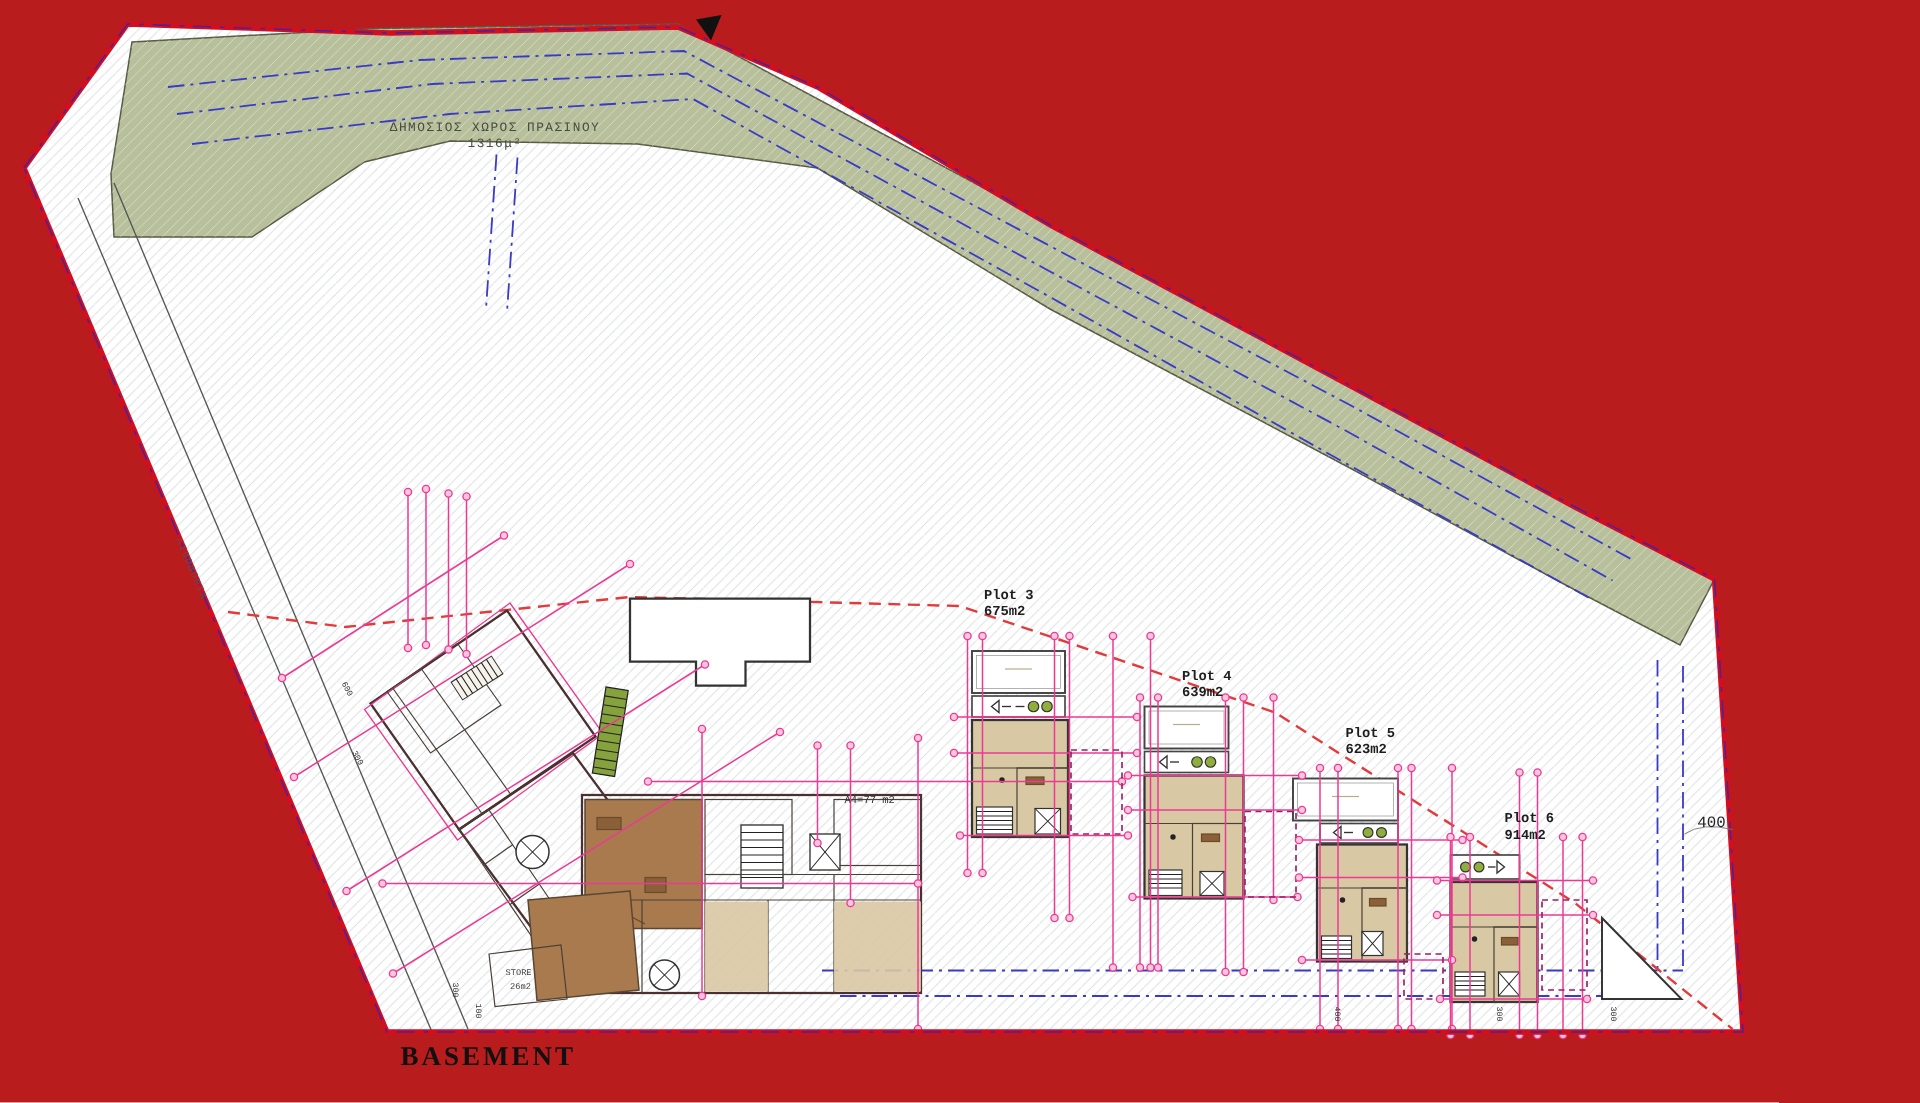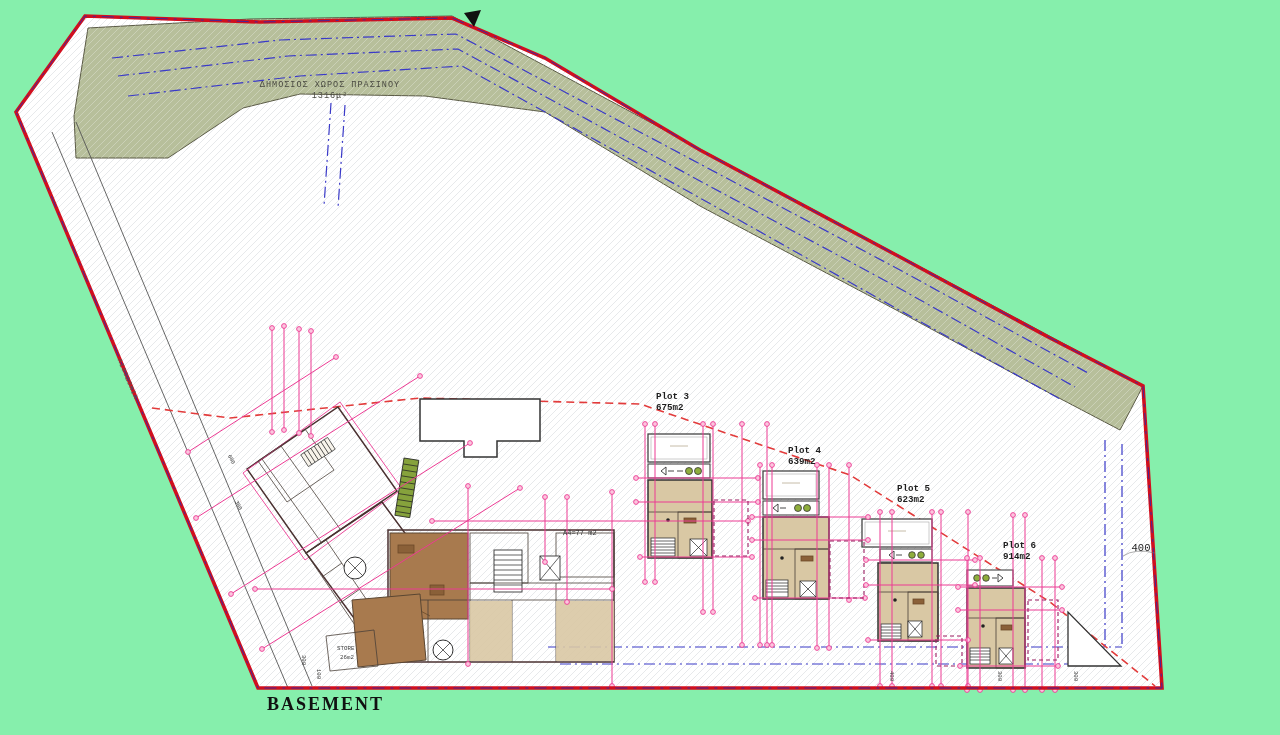--- a/index.html
+++ b/index.html
@@ -1,16 +1,16 @@
 <!DOCTYPE html>
 <html><head>
 <meta charset="utf-8">
 <style>
   html,body{margin:0;padding:0;background:#fff;}
-  #stage{position:relative;width:1280px;height:735px;background:#86efac;overflow:hidden;
+  #stage{position:relative;width:1280px;height:735px;background:#b91c1c;overflow:hidden;
          font-family:"Liberation Sans",sans-serif;}
   svg{position:absolute;left:0;top:0;}
   
   .dim {stroke:#ec3a93;stroke-width:1;fill:none;marker-start:url(#dc);marker-end:url(#dc);}
   .dimn{stroke:#ec3a93;stroke-width:.9;fill:none;}
   .ddash{stroke:#9b1f63;stroke-width:1.1;fill:none;stroke-dasharray:4 3;}
   .blu {stroke:#3a3ac8;stroke-width:1.2;fill:none;stroke-dasharray:11 4 2 4;}
   .w15{stroke:#4a3030;stroke-width:1.5;fill:none;}
   .w08{stroke:#4a4038;stroke-width:.8;fill:none;}
   .tread{stroke:#222;stroke-width:.7;}

